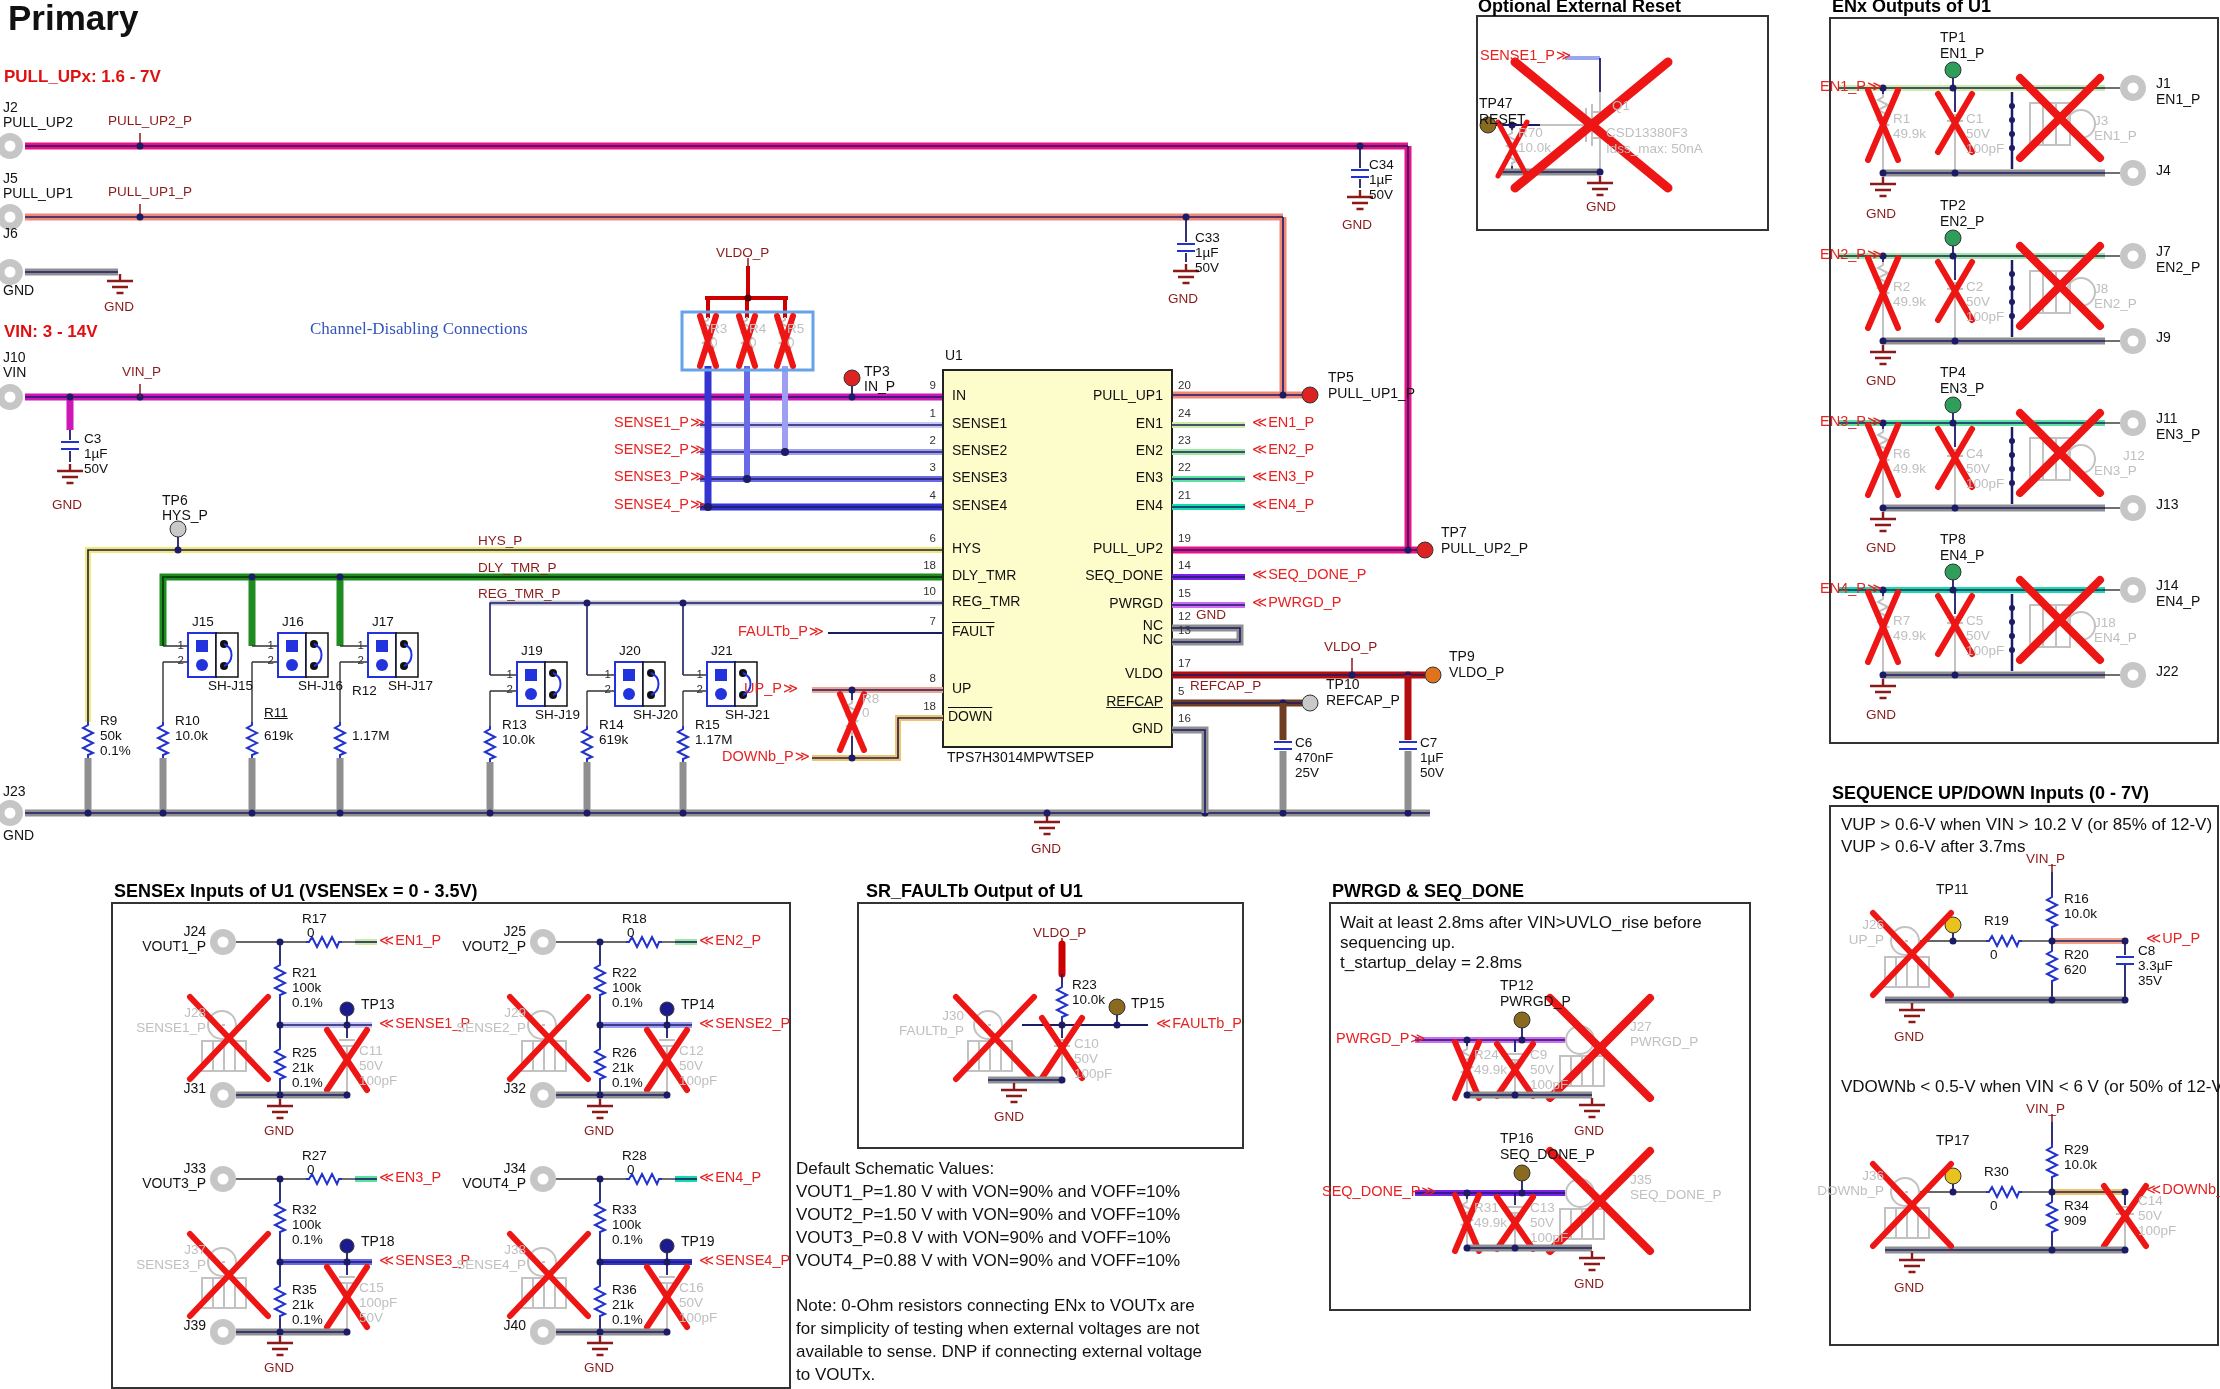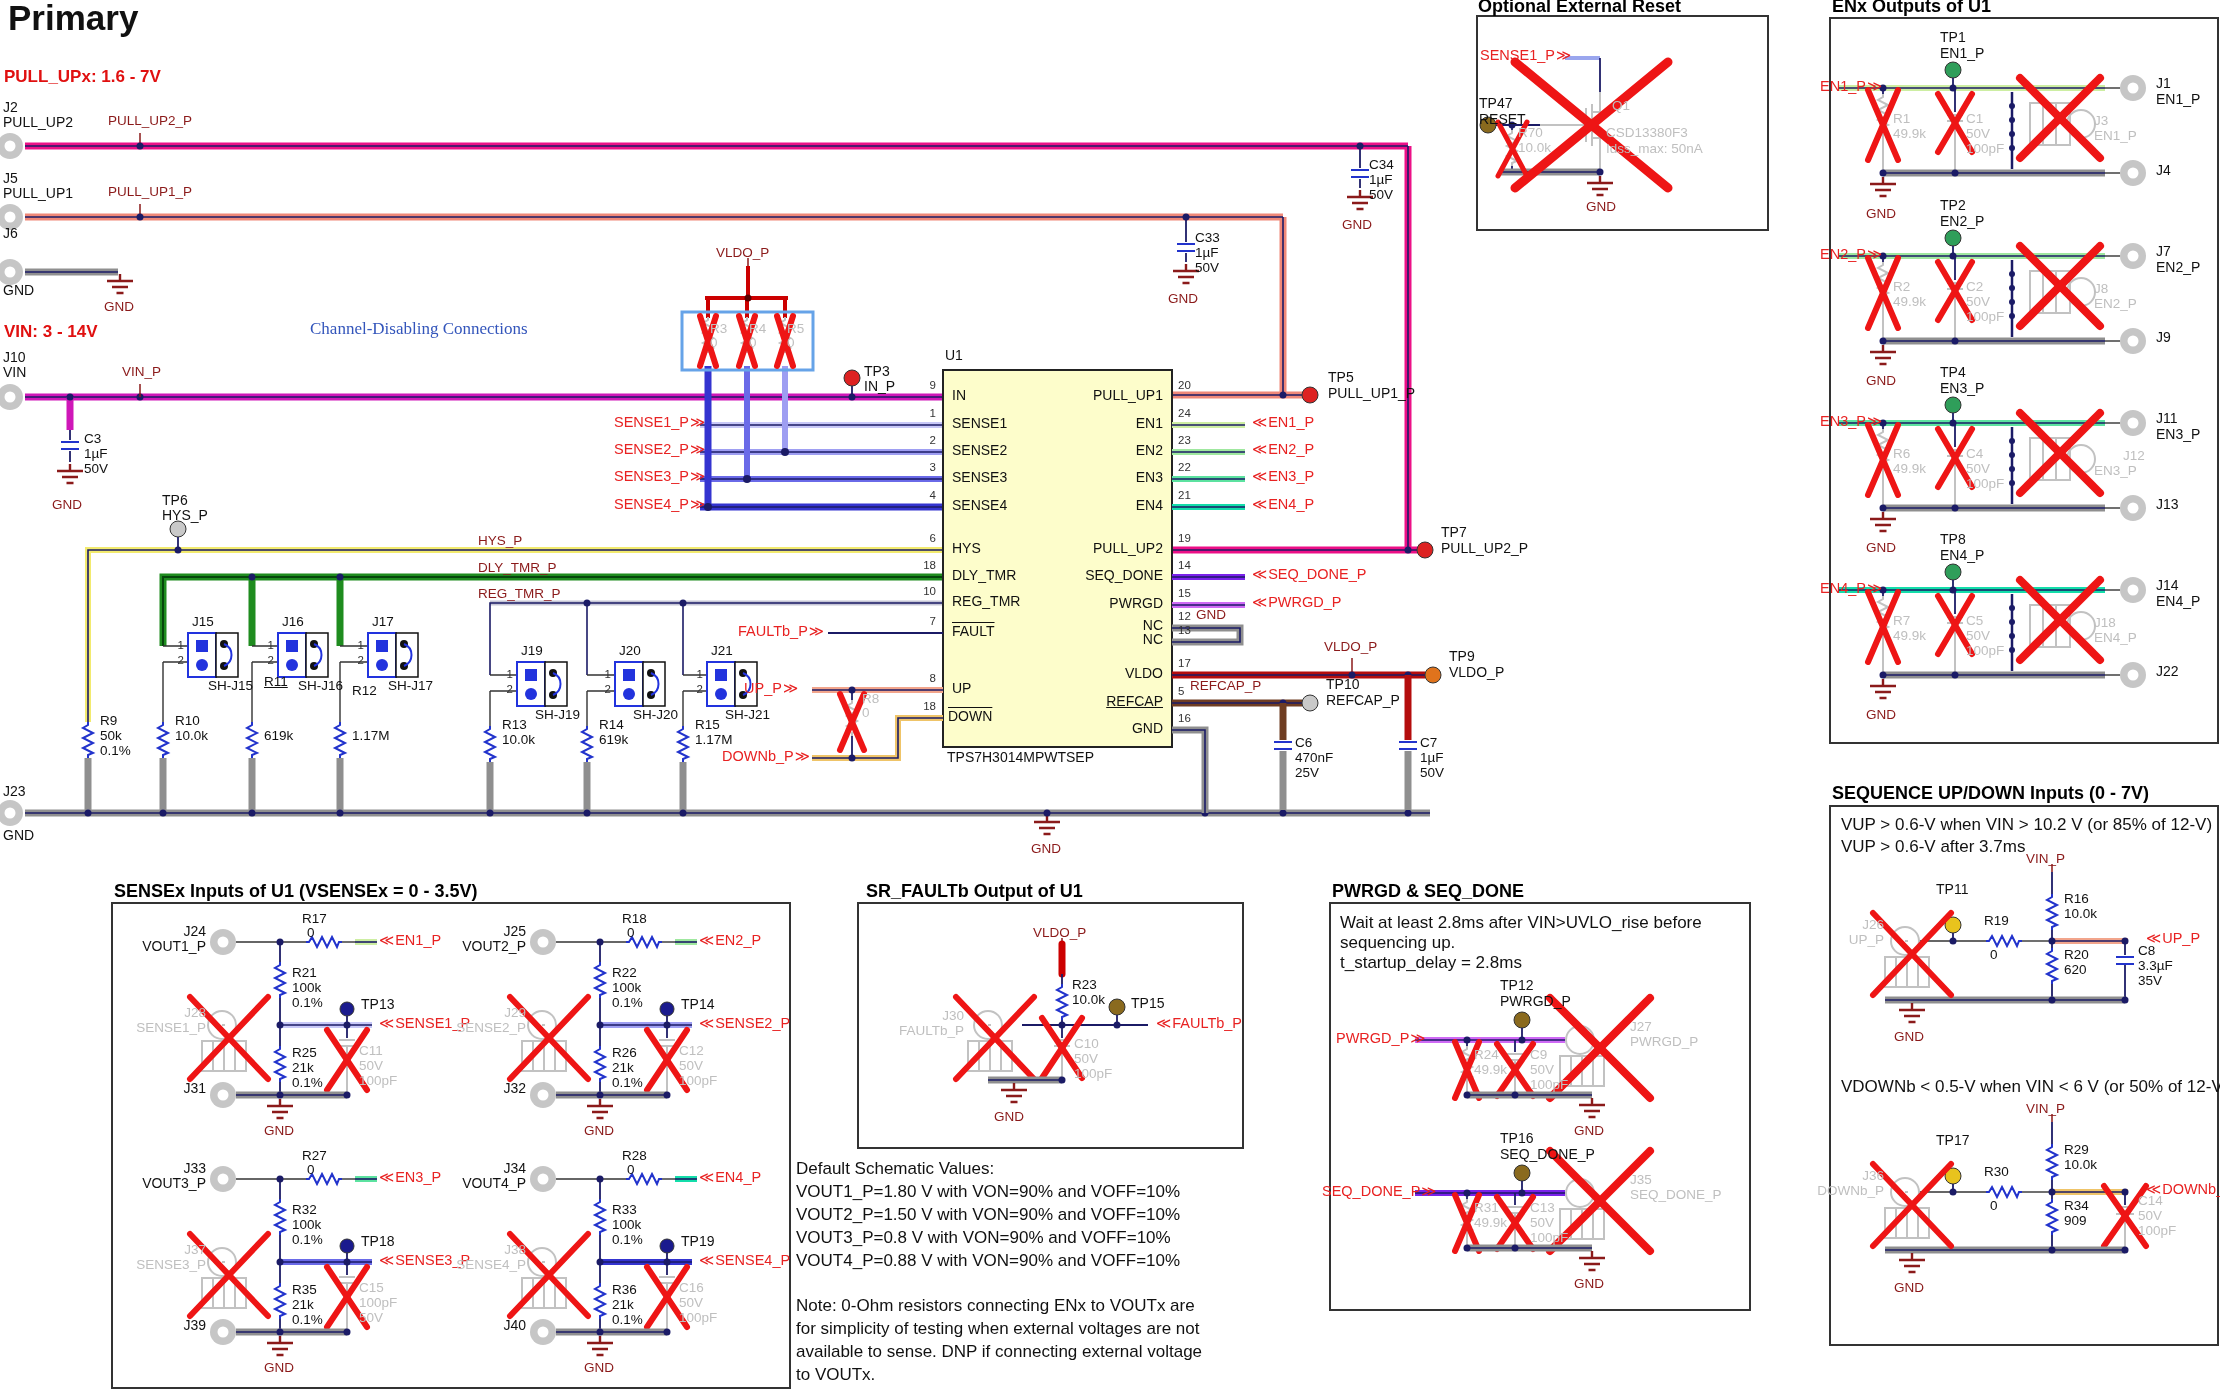--- a/index.html
+++ b/index.html
@@ -567,21 +567,21 @@
       <span class="lb ref" style="left: 633px; top: 708px;">SH-J20</span>
       <span class="lb ref" style="left: 711px; top: 644px;">J21</span>
       <span class="lb pin ra" style="left: 703px; top: 668px;">1</span>
       <span class="lb pin ra" style="left: 703px; top: 683px;">2</span>
       <span class="lb ref" style="left: 725px; top: 708px;">SH-J21</span>
       <span class="lb ref" style="left: 100px; top: 714px;">R9</span>
       <span class="lb ref" style="left: 100px; top: 729px;">50k</span>
       <span class="lb ref" style="left: 100px; top: 744px;">0.1%</span>
       <span class="lb ref" style="left: 175px; top: 714px;">R10</span>
       <span class="lb ref" style="left: 175px; top: 729px;">10.0k</span>
-      <span class="lb ref" style="left: 264px; top: 675px; text-decoration: underline;">R11</span>
+      <span class="lb ref" style="left: 264px; top: 706px; text-decoration: underline;">R11</span>
       <span class="lb ref" style="left: 264px; top: 729px;">619k</span>
       <span class="lb ref" style="left: 352px; top: 684px;">R12</span>
       <span class="lb ref" style="left: 352px; top: 729px;">1.17M</span>
       <span class="lb ref" style="left: 502px; top: 718px;">R13</span>
       <span class="lb ref" style="left: 502px; top: 733px;">10.0k</span>
       <span class="lb ref" style="left: 599px; top: 718px;">R14</span>
       <span class="lb ref" style="left: 599px; top: 733px;">619k</span>
       <span class="lb ref" style="left: 695px; top: 718px;">R15</span>
       <span class="lb ref" style="left: 695px; top: 733px;">1.17M</span>
       <span class="lb port" style="left: 3px; top: 784px;">J23</span>

